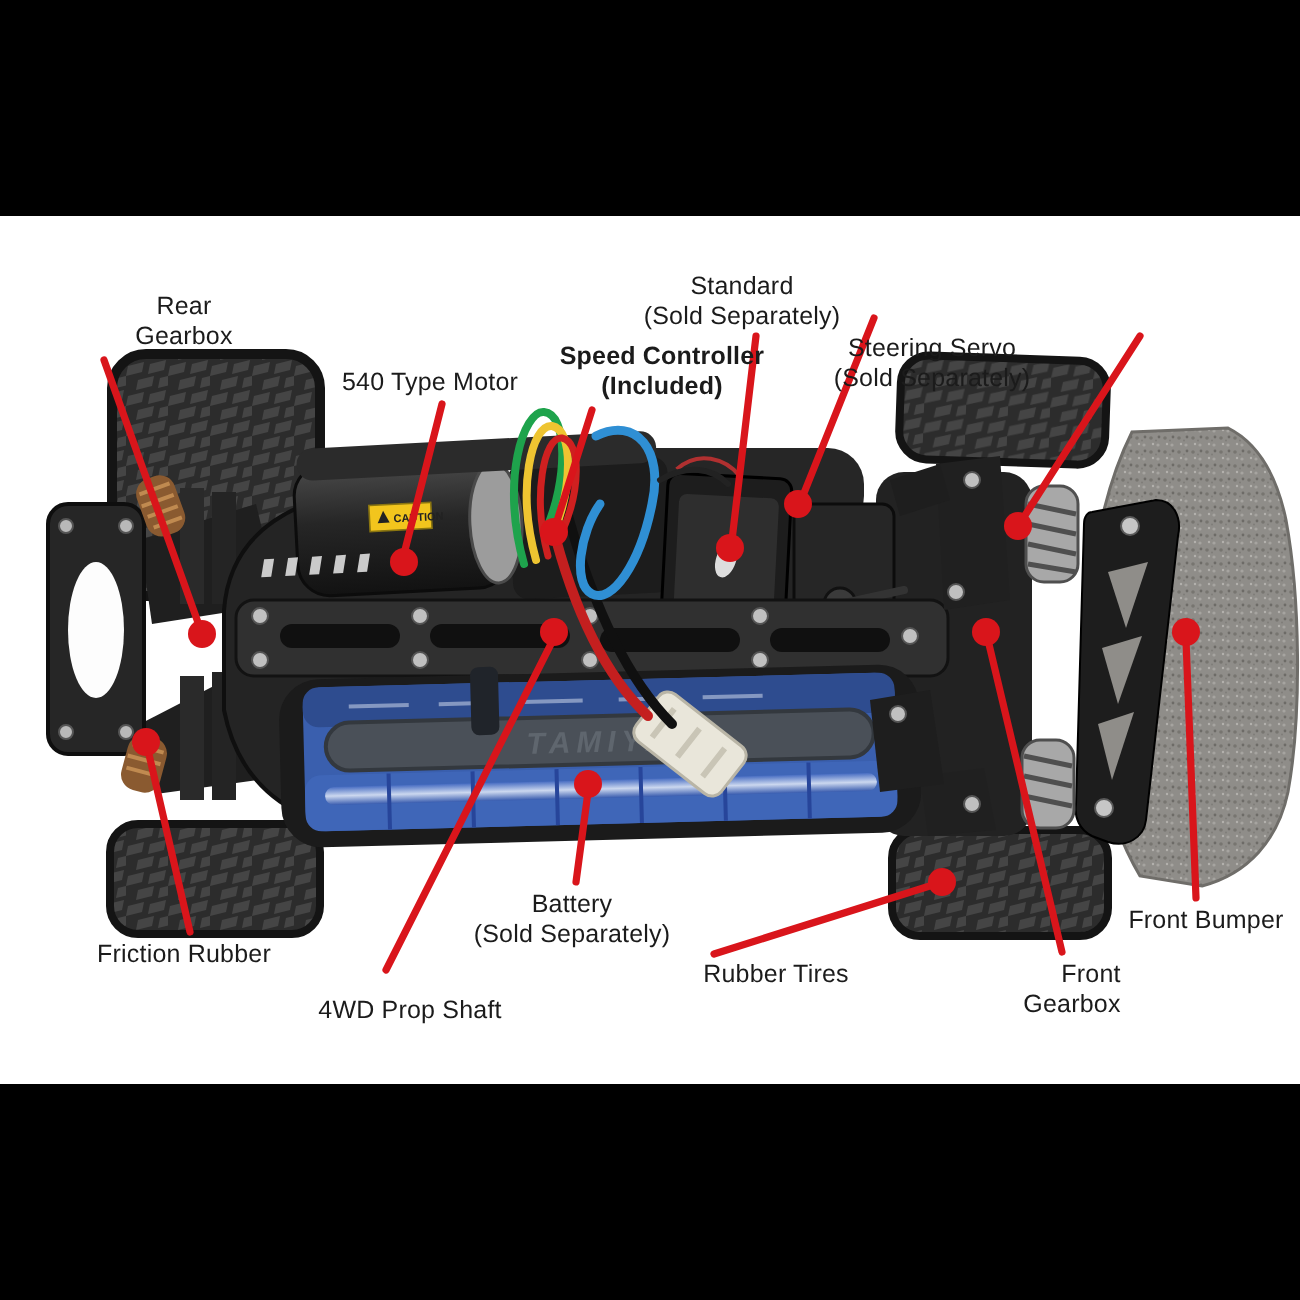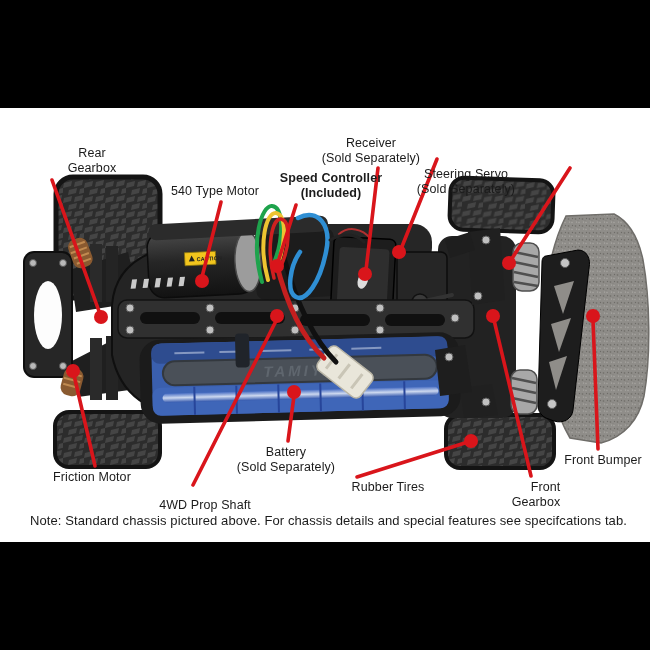--- a/index.html
+++ b/index.html
@@ -242,45 +242,44 @@
     <span>Gearbox</span>
   </div>
   <div class="callout" style="left:215px;top:184px;">
     <span>540 Type Motor</span>
   </div>
   <div class="callout" style="left:331px;top:171px;font-weight:bold;">
     <span>Speed Controller</span>
     <span>(Included)</span>
   </div>
   <div class="callout" style="left:371px;top:136px;">
-    <span>Receiver</span>
+    <span>Standard</span>
     <span>(Sold Separately)</span>
   </div>
   <div class="callout" style="left:466px;top:127px;margin-top:40px;">
     <span>Steering Servo</span>
     <span>(Sold Separately)</span>
   </div>
   <div class="callout" style="left:92px;top:470px;">
-    <span>Friction Motor</span>
+    <span>Friction Rubber</span>
   </div>
   <div class="callout" style="left:205px;top:498px;">
     <span>4WD Prop Shaft</span>
   </div>
   <div class="callout" style="left:286px;top:445px;">
     <span>Battery</span>
     <span>(Sold Separately)</span>
   </div>
   <div class="callout" style="left:388px;top:480px;justify-content:center;">
     <span>Rubber Tires</span>
   </div>
   <div class="callout" style="left:536px;top:480px;align-items:flex-end;">
     <span>Front</span>
     <span>Gearbox</span>
   </div>
   <div class="callout" style="left:603px;top:453px;">
     <span>Front Bumper</span>
   </div>
 
-  <div class="note">Note: Standard chassis pictured above. For chassis details and special features see specifcations tab.</div>
 
   <div class="bar top"></div>
   <div class="bar bottom"></div>
 </div>
 
 </body></html>

